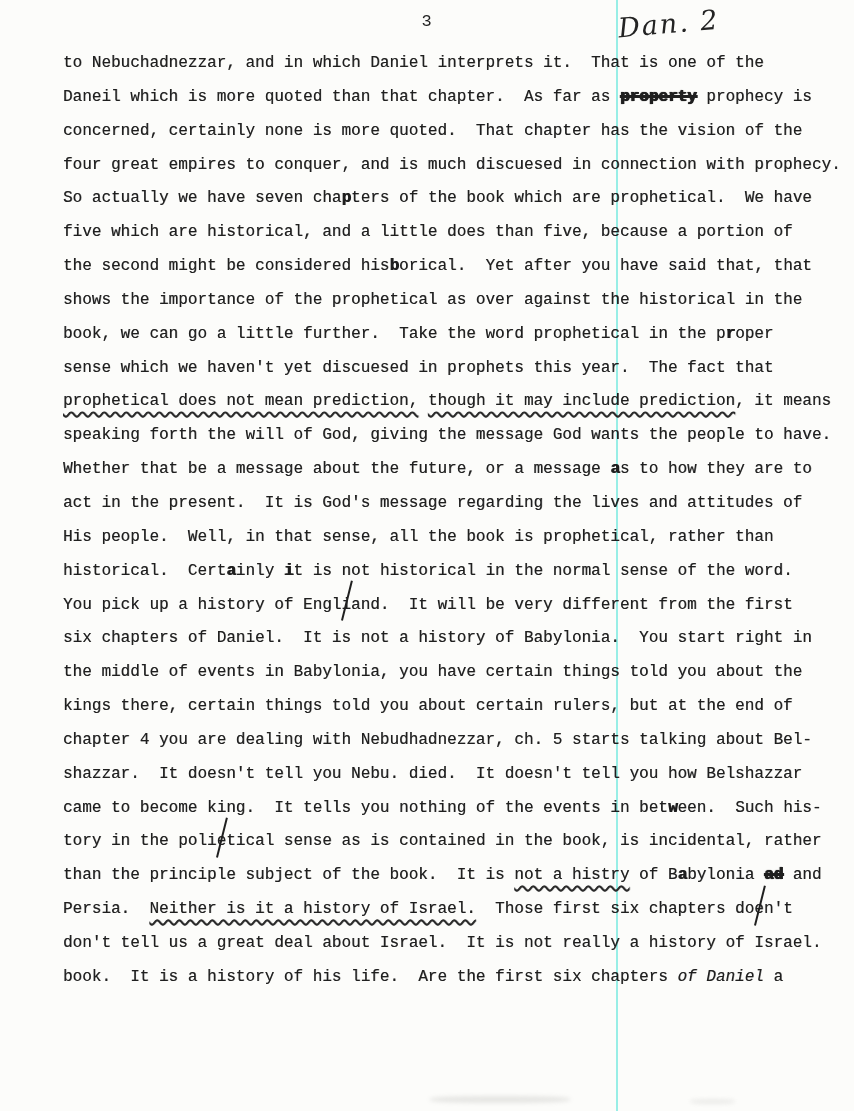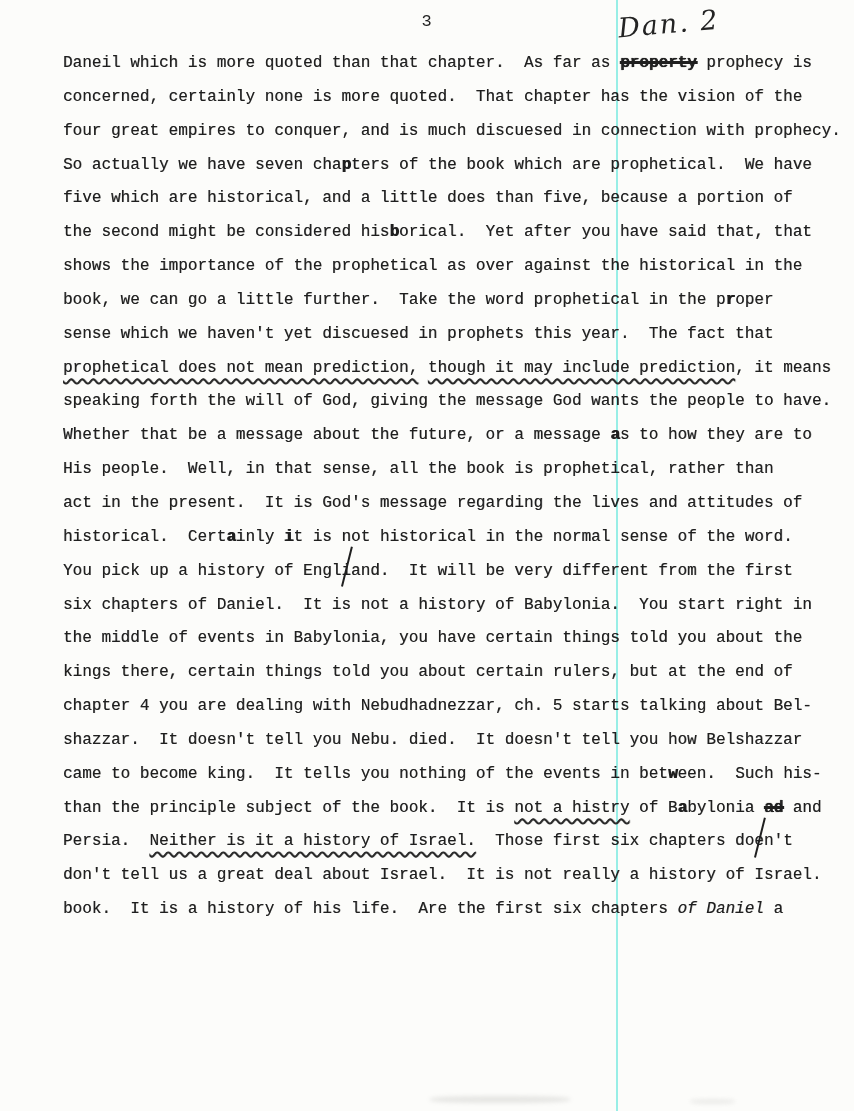--- a/index.html
+++ b/index.html
@@ -56,21 +56,21 @@
   }
   .line span { text-shadow: 0.4px 0 0 rgba(20,20,20,.55); }
   .u {
     text-decoration: underline;
     text-decoration-style: wavy;
     text-decoration-thickness: 1.6px;
     text-decoration-color: #2a2a2a;
     text-underline-offset: 6px;
   }
   .xx {
-    font-weight: normal;
+    font-weight: bold;
     text-decoration: line-through;
     text-decoration-thickness: 2.5px;
     text-shadow: 1px 0 0 #1f1f1f, 0 0 1px #1f1f1f !important;
   }
   .ov {
     font-weight: bold;
     text-shadow: 0.9px 0 0 #1f1f1f !important;
   }
   .sl { position: relative; display: inline-block; }
   .sl::after {
@@ -94,42 +94,44 @@
   .smudge.s2 { left: 690px; top: 1099px; width: 45px; height: 5px; opacity: .16; }
 </style>
 </head>
 <body>
 
 <div class="page">
   <div class="vline"></div>
   <div class="pagenum">3</div>
   <div class="annotation">Dan. 2</div>
   <div class="body" id="doc-lines">
+      <div class="line"><span>to Nebuchadnezzar, and in which Daniel interprets it.  That is one of the</span></div>
       <div class="line"><span>Daneil which is more quoted than that chapter.  As far as </span><span class="xx">property</span><span> prophecy is</span></div>
       <div class="line"><span>concerned, certainly none is more quoted.  That chapter has the vision of the</span></div>
       <div class="line"><span>four great empires to conquer, and is much discuesed in connection with prophecy.</span></div>
       <div class="line"><span>So actually we have seven cha</span><span class="ov">p</span><span>ters of the book which are prophetical.  We have</span></div>
       <div class="line"><span>five which are historical, and a little does than five, because a portion of</span></div>
       <div class="line"><span>the second might be considered his</span><span class="ov">b</span><span>orical.  Yet after you have said that, that</span></div>
       <div class="line"><span>shows the importance of the prophetical as over against the historical in the</span></div>
       <div class="line"><span>book, we can go a little further.  Take the word prophetical in the p</span><span class="ov">r</span><span>oper</span></div>
       <div class="line"><span>sense which we haven't yet discuesed in prophets this year.  The fact that</span></div>
       <div class="line"><span class="u">prophetical does not mean prediction,</span><span> </span><span class="u">though it may include prediction</span><span>, it means</span></div>
       <div class="line"><span>speaking forth the will of God, giving the message God wants the people to have.</span></div>
       <div class="line"><span>Whether that be a message about the future, or a message </span><span class="ov">a</span><span>s to how they are to</span></div>
+      <div class="line"><span>act in the present.  It is God's message regarding the lives and attitudes of</span></div>
       <div class="line"><span>His people.  Well, in that sense, all the book is prophetical, rather than</span></div>
-      <div class="line"><span>act in the present.  It is God's message regarding the lives and attitudes of</span></div>
       <div class="line"><span>historical.  Cert</span><span class="ov">a</span><span>inly </span><span class="ov">i</span><span>t is not historical in the normal sense of the word.</span></div>
       <div class="line"><span>You pick up a history of Engl</span><span class="sl">i</span><span>and.  It will be very different from the first</span></div>
       <div class="line"><span>six chapters of Daniel.  It is not a history of Babylonia.  You start right in</span></div>
       <div class="line"><span>the middle of events in Babylonia, you have certain things told you about the</span></div>
       <div class="line"><span>kings there, certain things told you about certain rulers, but at the end of</span></div>
       <div class="line"><span>chapter 4 you are dealing with Nebudhadnezzar, ch. 5 starts talking about Bel-</span></div>
       <div class="line"><span>shazzar.  It doesn't tell you Nebu. died.  It doesn't tell you how Belshazzar</span></div>
       <div class="line"><span>came to become king.  It tells you nothing of the events in bet</span><span class="ov">w</span><span>een.  Such his-</span></div>
+      <div class="line"><span>tory in the poli</span><span class="sl">e</span><span>tical sense as is contained in the book, is incidental, rather</span></div>
       <div class="line"><span>than the principle subject of the book.  It is </span><span class="u">not a histry</span><span> of B</span><span class="ov">a</span><span>bylonia </span><span class="xx">ad</span><span> and</span></div>
       <div class="line"><span>Persia.  </span><span class="u">Neither is it a history of Israel.</span><span>  Those first six chapters do</span><span class="sl">e</span><span>n't</span></div>
       <div class="line"><span>don't tell us a great deal about Israel.  It is not really a history of Israel.</span></div>
       <div class="line"><span>book.  It is a history of his life.  Are the first six chapters </span><span class="i">of Daniel</span><span> a</span></div>
     </div>
   <div class="smudge s1"></div>
   <div class="smudge s2"></div>
 </div>
 
 </body></html>

